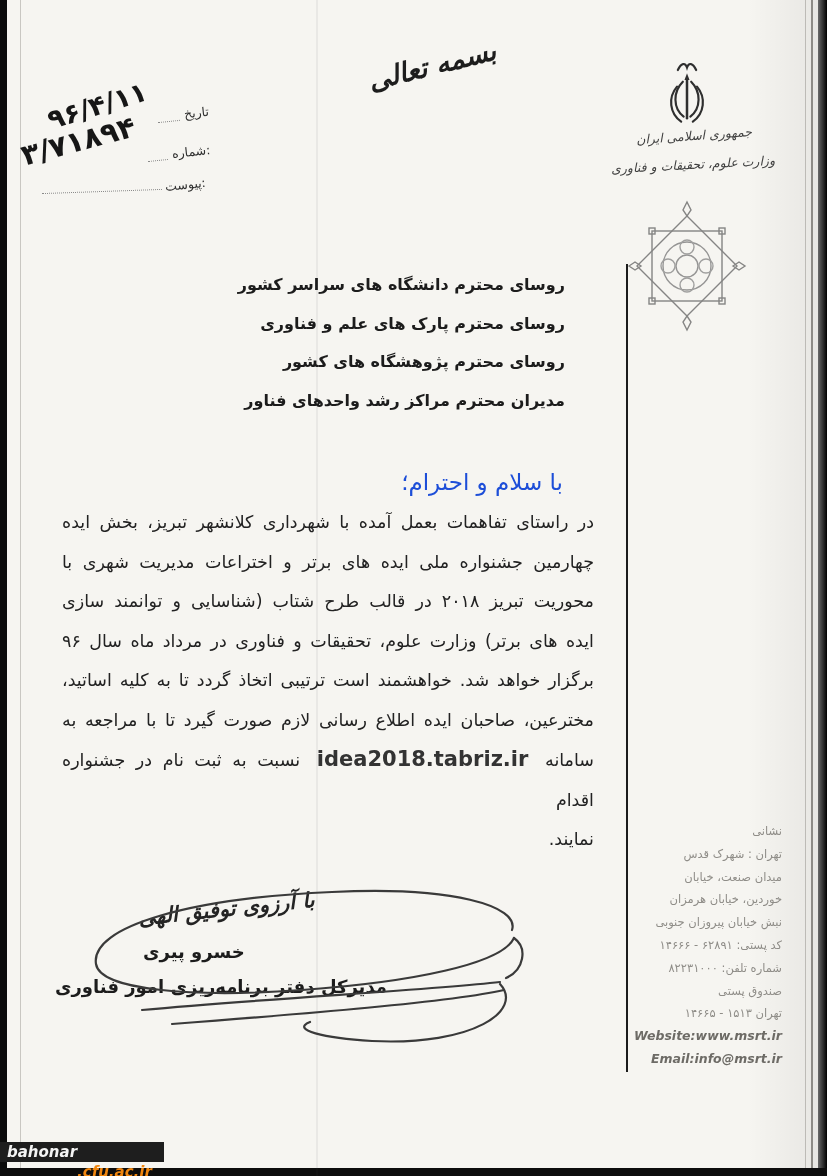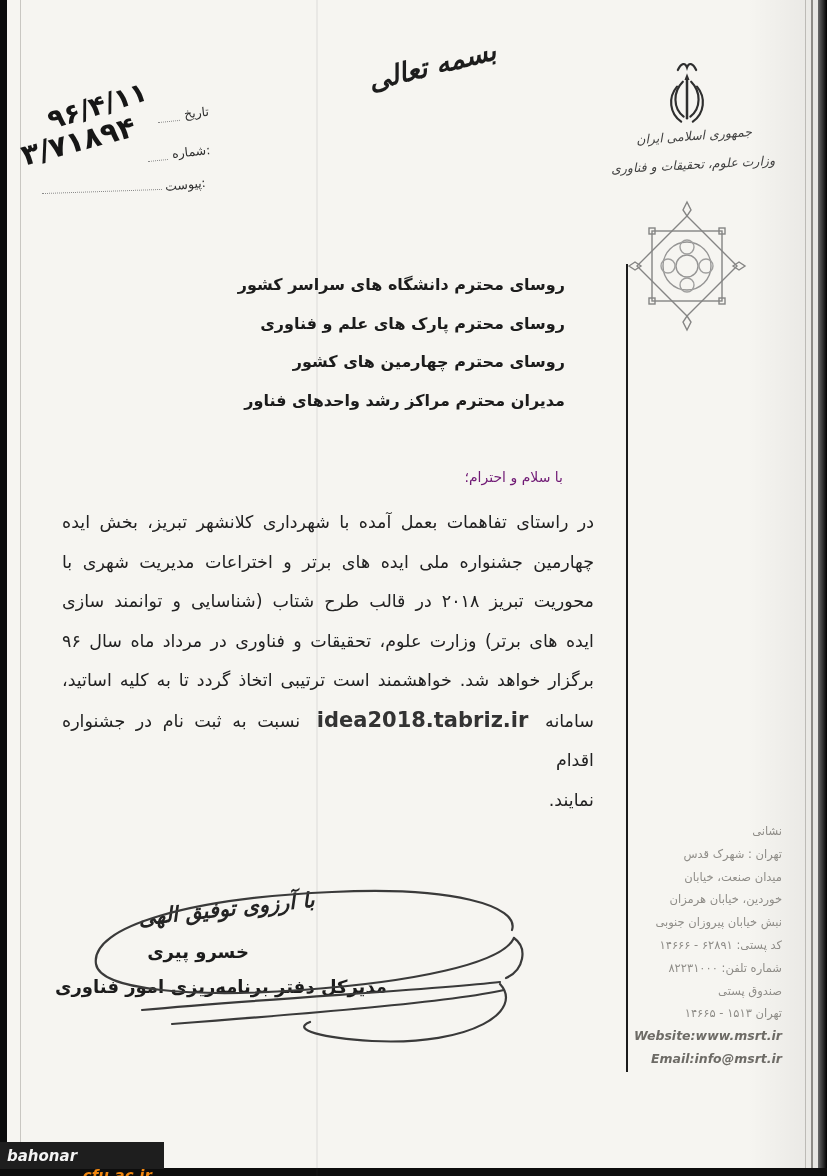--- a/index.html
+++ b/index.html
@@ -34,40 +34,40 @@
   .hdr-country  { left:610px; top:128px; width:168px; text-align:center; font-size:12.5px; font-style:italic;
                   color:#3f3f3f; transform:rotate(-4deg); }
   .hdr-ministry { left:598px; top:157px; width:190px; text-align:center; font-size:12.5px; font-style:italic;
                   color:#3f3f3f; transform:rotate(-3deg); }
 
   
   .recipients { right:262px; top:266px; direction:rtl; text-align:right;
                 font-size:16px; font-weight:bold; line-height:38.5px; color:#1c1c1c; white-space:nowrap; }
 
   
-  .salutation { right:264px; top:469px; direction:rtl; font-size:14px; color:#701a75;margin-left:12px; }
+  .salutation { right:264px; top:469px; direction:rtl; font-size:23px; color:#1d4ed8;margin-left:12px; }
   .body-block { left:62px; top:503px; width:532px; direction:rtl; font-size:17.5px; line-height:39.5px; color:#222; }
   .jline { text-align:justify; text-align-last:justify; }
   .rline { text-align:right; }
   .url { font-size:21px; font-weight:bold; color:#333; padding:0 6px;margin-top:24px; }
 
   
   .sig-blessing { left:138px; top:897px; font-size:21px; font-weight:bold; font-style:italic;
                   transform:rotate(-6deg); color:#242424; white-space:nowrap; }
-  .sig-name  { left:143px; top:941px; width:110px; text-align:center; font-size:18px; font-weight:bold; color:#1c1c1c; }
+  .sig-name  { left:143px; top:941px; width:110px; font-size:18px; font-weight:bold; color:#1c1c1c; }
   .sig-title { left:55px;  top:976px; font-size:18px; font-weight:bold; color:#1c1c1c; white-space:nowrap; }
   .sig-svg { left:72px; top:878px; }
 
   
   .addr { right:45px; top:820px; width:155px; direction:rtl; text-align:right;
           font-size:11.5px; line-height:22.8px; color:#8f8d88; }
   .addr .latin { direction:ltr; font-style:italic; font-weight:bold; font-size:12.5px; color:#6d6b66; }
 
   
-  .wm-box { left:0; top:1142px; width:164px; height:27px; background:#1e1e1e;
+  .wm-box { left:0; top:1142px; width:164px; height:20px; background:#1e1e1e;
             display:flex; align-items:center; padding-left:7px; box-sizing:border-box; }
   .wm-site   { color:#f4f4f4; font-weight:bold; font-style:italic; font-size:15px; }
   .wm-domain { color:#f0860f; font-weight:bold; font-style:italic; font-size:15px;margin-top:40px; }
 </style>
 </head>
 <body>
 
 <div class="page">
 
   <div class="abs edge-left"></div>
@@ -122,31 +122,32 @@
       <polygon points="60,2 64,10 60,16 56,10"></polygon>
       <polygon points="60,116 64,122 60,130 56,122"></polygon>
       <polygon points="2,66 8,62 14,66 8,70"></polygon>
       <polygon points="106,66 112,62 118,66 112,70"></polygon>
     </g>
   </svg>
 
   <div class="abs recipients">
     <div>روسای محترم دانشگاه های سراسر کشور</div>
     <div>روسای محترم پارک های علم و فناوری</div>
-    <div>روسای محترم چهارمین های کشور</div>
+    <div>روسای محترم پژوهشگاه های کشور</div>
     <div>مدیران محترم مراکز رشد واحدهای فناور</div>
   </div>
 
   <div class="abs salutation">با سلام و احترام؛</div>
   <div class="abs body-block">
     <div class="jline">در راستای تفاهمات بعمل آمده با شهرداری کلانشهر تبریز، بخش ایده</div>
     <div class="jline">چهارمین جشنواره ملی ایده های برتر و اختراعات مدیریت شهری با</div>
     <div class="jline">محوریت تبریز ۲۰۱۸ در قالب طرح شتاب (شناسایی و توانمند سازی</div>
     <div class="jline">ایده های برتر) وزارت علوم، تحقیقات و فناوری در مرداد ماه سال ۹۶</div>
     <div class="jline">برگزار خواهد شد. خواهشمند است ترتیبی اتخاذ گردد تا به کلیه اساتید،</div>
+    <div class="jline">مخترعین، صاحبان ایده اطلاع رسانی لازم صورت گیرد تا با مراجعه به</div>
     <div class="jline">
       <span>سامانه</span>
       <span class="url">idea2018.tabriz.ir</span>
       <span>نسبت به ثبت نام در جشنواره اقدام</span>
     </div>
     <div class="rline">نمایند.</div>
   </div>
 
   <div class="abs sig-blessing">با آرزوی توفیق الهی</div>
   <div class="abs sig-name">خسرو پیری</div>

